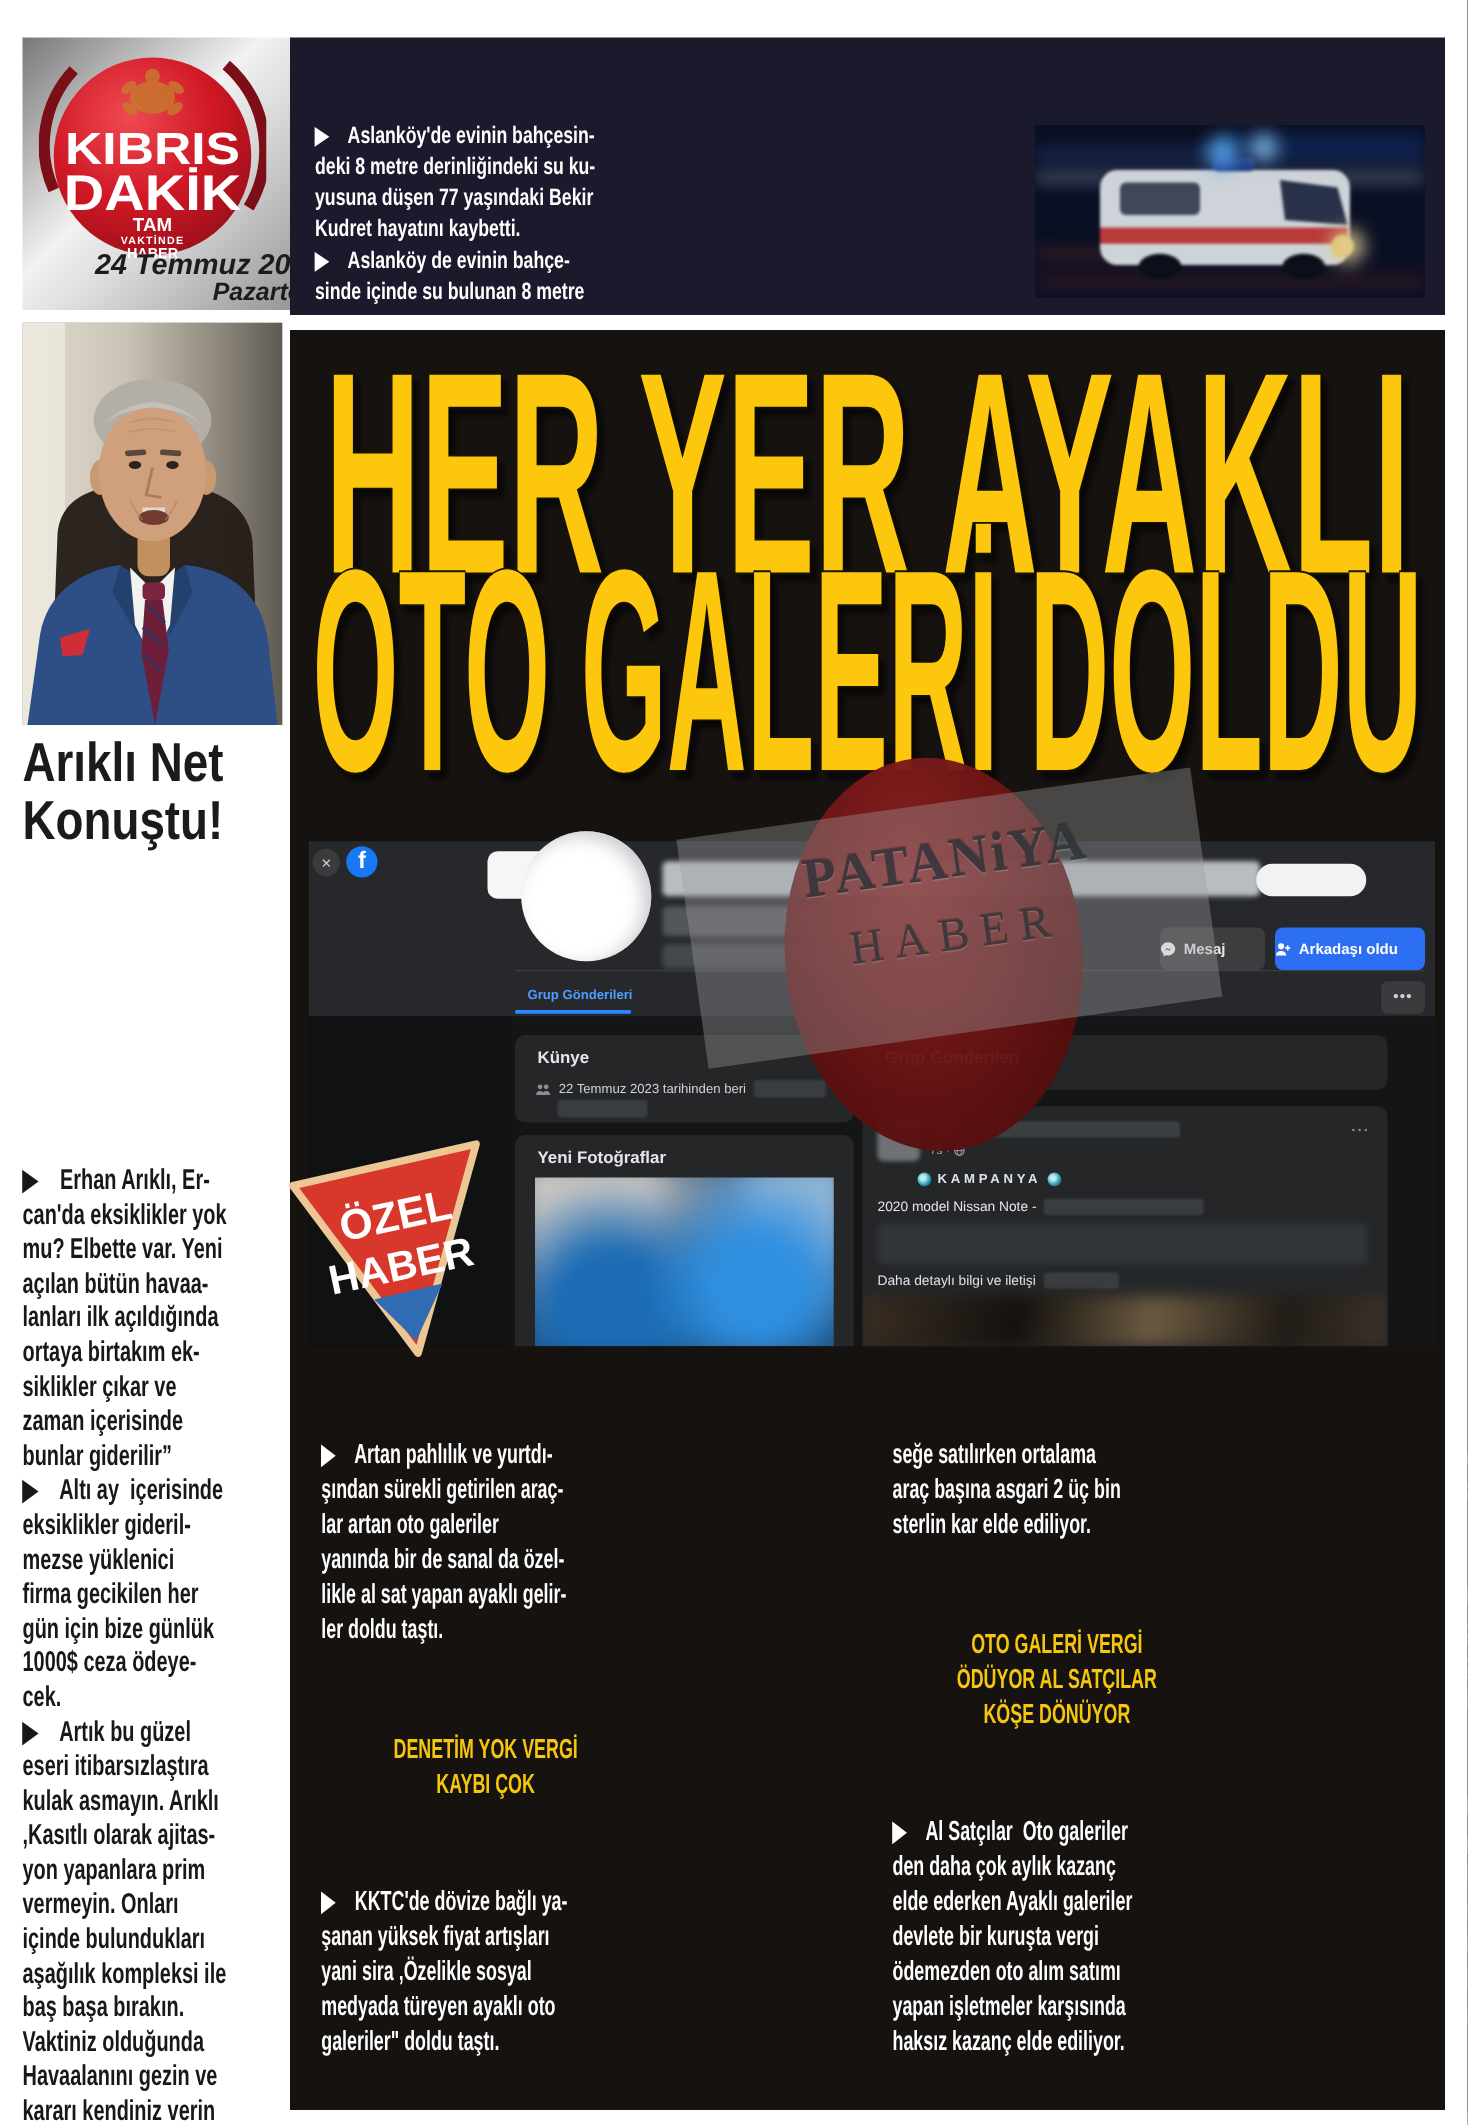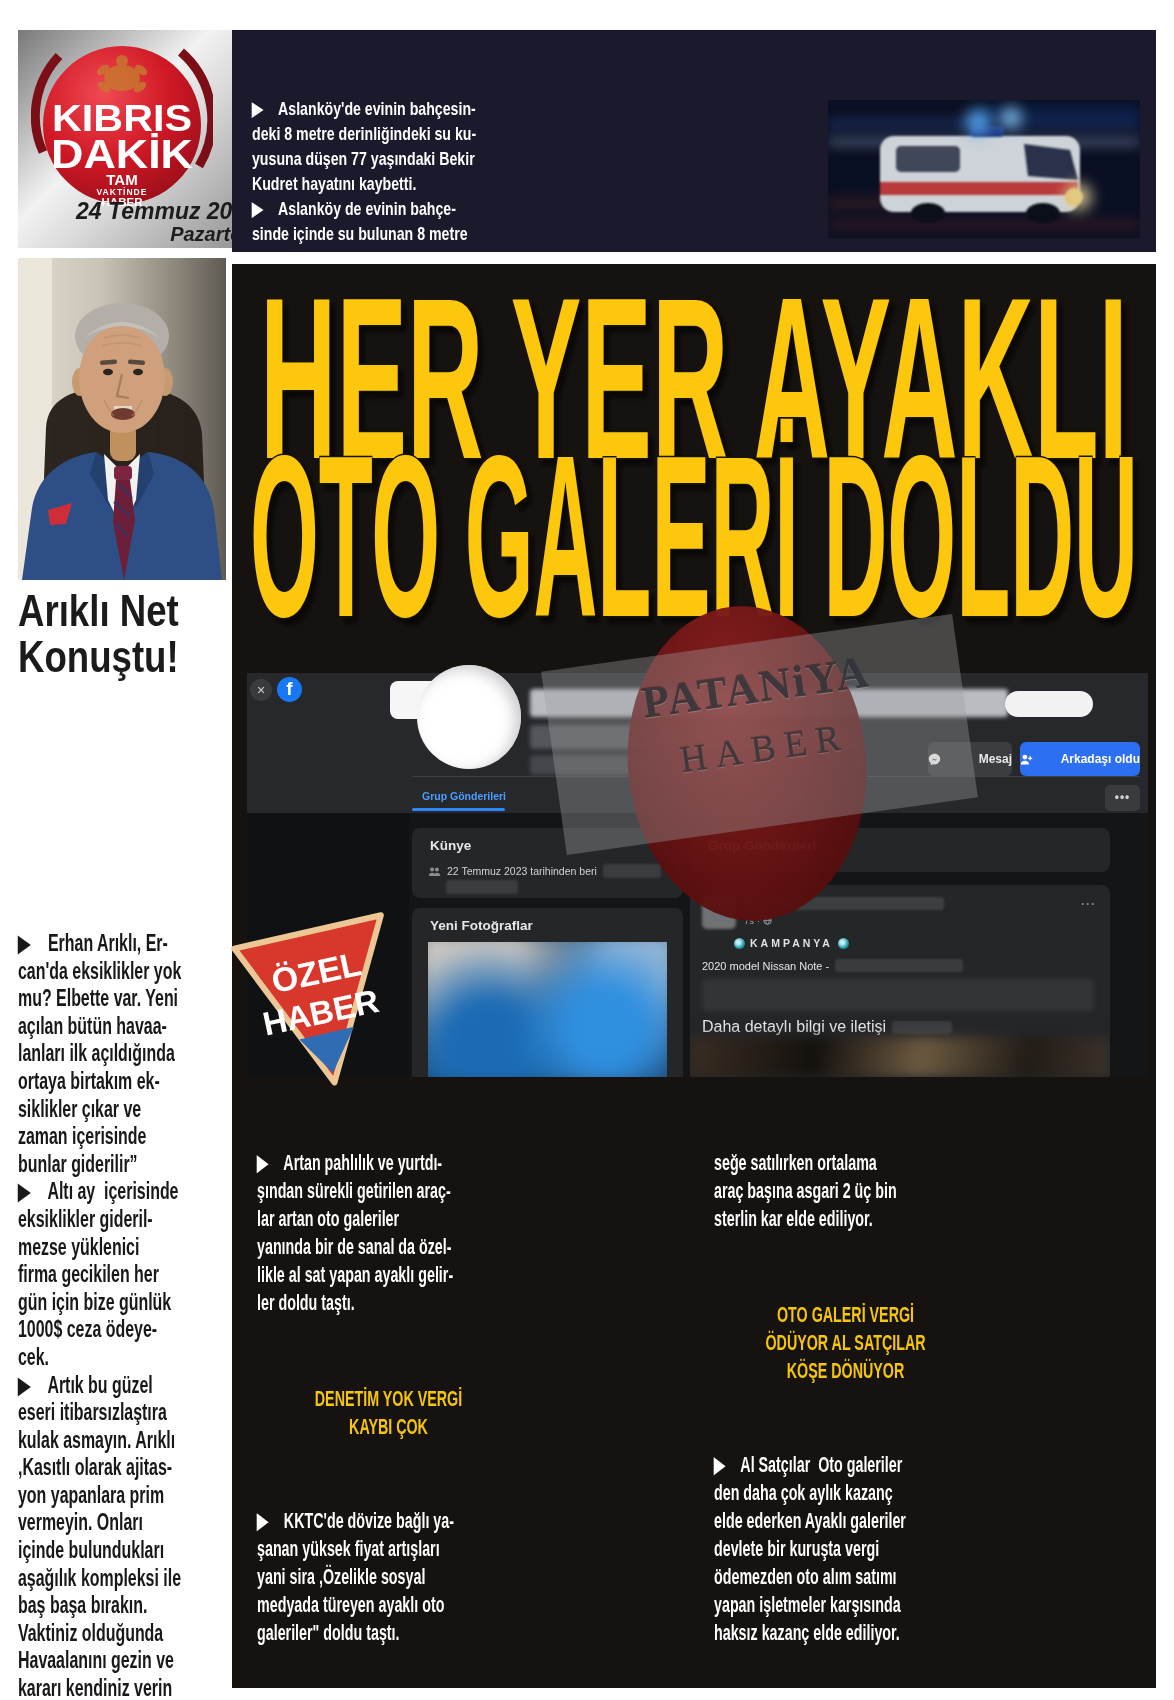--- a/index.html
+++ b/index.html
@@ -55,21 +55,21 @@
     background:#1877f2;color:#fff;font-weight:bold;font-size:19px;line-height:24px;text-align:center;}
   .fb-whiteblob{position:absolute;left:143px;top:8px;width:62px;height:38px;background:#f6f6f6;border-radius:8px;}
   .fb-avatar{position:absolute;left:170px;top:-8px;width:104px;height:104px;border-radius:50%;
     background:#ffffff;box-shadow:inset -6px 4px 14px rgba(190,190,195,.8);}
   .bar{position:absolute;border-radius:4px;}
   .bar.b1{left:283px;top:16px;width:478px;height:28px;background:#b9bdc2;filter:blur(2px);}
   .bar.b2{left:283px;top:52px;width:328px;height:24px;background:#53565a;filter:blur(2px);}
   .bar.b3{left:283px;top:82px;width:236px;height:20px;background:#44474b;filter:blur(2px);}
   .fb-whitepill{position:absolute;left:758px;top:18px;width:88px;height:26px;background:#f2f2f2;border-radius:13px;}
   .fb-btn{position:absolute;top:69px;height:34px;border-radius:6px;display:flex;align-items:center;
-    justify-content:space-between;gap:6px;color:#fff;font-weight:bold;font-size:12px;}
+    justify-content:flex-start;gap:6px;color:#fff;font-weight:bold;font-size:12px;}
   .fb-msg{left:681px;width:84px;background:#3b3d3e;color:#e7e9ec;}
   .fb-add{left:773px;width:120px;background:#2d6ff2;}
   .fb-divider{position:absolute;left:165px;top:103px;width:728px;height:1px;background:#3c3e41;}
   .fb-tab{position:absolute;left:175px;top:117px;color:#4b9eff;font-weight:bold;font-size:10.5px;}
   .fb-tab-line{position:absolute;left:165px;top:135px;width:93px;height:3px;background:#2d88ff;border-radius:2px;}
   .fb-more{position:absolute;width:35px;height:26px;border-radius:5px;background:#3a3b3c;
     color:#d0d3d7;font-size:12px;font-weight:bold;text-align:center;line-height:24px;letter-spacing:1px;}
   .fb-more.tabrow{left:858px;top:112px;}
   .fb-card{position:absolute;background:#242628;border-radius:8px;color:#e4e6ea;}
   .fb-card .title{position:absolute;left:18px;top:10px;font-weight:bold;font-size:13.5px;text-align:right;}
@@ -94,21 +94,21 @@
     border-radius:3px;filter:blur(1px);}
   .post-time{position:absolute;left:54px;top:30px;font-size:9.5px;color:#9fa3a8;display:flex;align-items:center;gap:3px;}
   .post-more{position:absolute;right:14px;top:12px;color:#8a8d92;font-weight:bold;letter-spacing:1px;font-size:12px;}
   .post-camp{position:absolute;left:12px;top:52px;display:flex;align-items:center;gap:5px;
     font-size:10.5px;font-weight:bold;letter-spacing:3px;color:#dfe2e6;padding-left:32px;}
   .swirl{width:11px;height:11px;border-radius:50%;display:inline-block;
     background:radial-gradient(circle at 40% 40%, #bfeef5 0 20%, #2396a8 60%, #12616e 100%);}
   .post-line1{position:absolute;left:12px;top:74px;font-size:11px;color:#e4e6ea;display:flex;gap:6px;align-items:center;}
   .post-blurpara{position:absolute;left:12px;top:94px;width:392px;height:32px;background:#323538;
     border-radius:4px;filter:blur(2.5px);}
-  .post-line2{position:absolute;left:12px;top:133px;font-size:16px;color:#e4e6ea;display:flex;gap:6px;align-items:center;}
+  .post-line2{position:absolute;left:12px;top:133px;font-size:11px;color:#e4e6ea;display:flex;gap:6px;align-items:center;}
   .post-photo{position:absolute;left:0;top:152px;width:420px;height:40px;filter:blur(6px);
     background:linear-gradient(100deg,#3a2e22,#14110e 30%,#6b5a41 55%,#211c16 80%,#3d332a);}
 
   
   .cols{position:absolute;left:25px;top:829px;width:893px;display:grid;
     grid-template-columns:repeat(3,1fr);column-gap:52px;}
   .col .in{width:405px;transform:scaleX(0.6494);transform-origin:0 0;
     font-weight:bold;font-size:22px;line-height:28px;color:#ffffff;white-space:pre-wrap;}
   .col .para{margin:0;}
   .col .subhead{margin:12px 0 10px;text-align:center;color:#f6c60d;}

